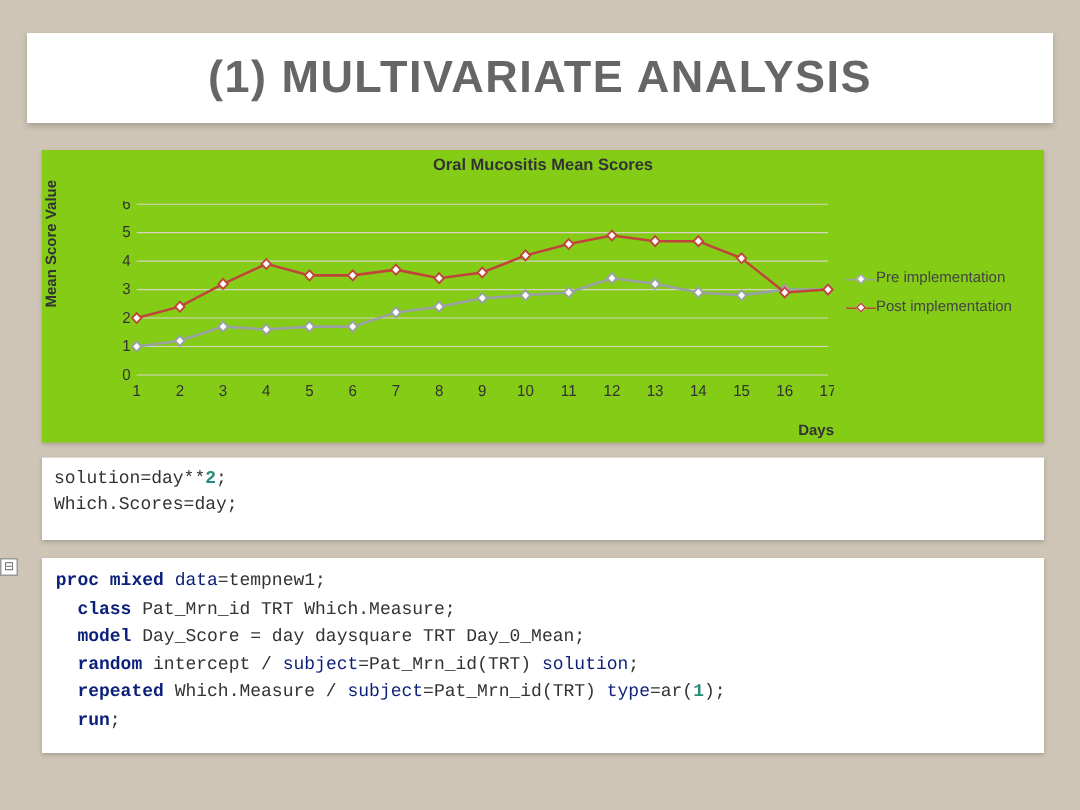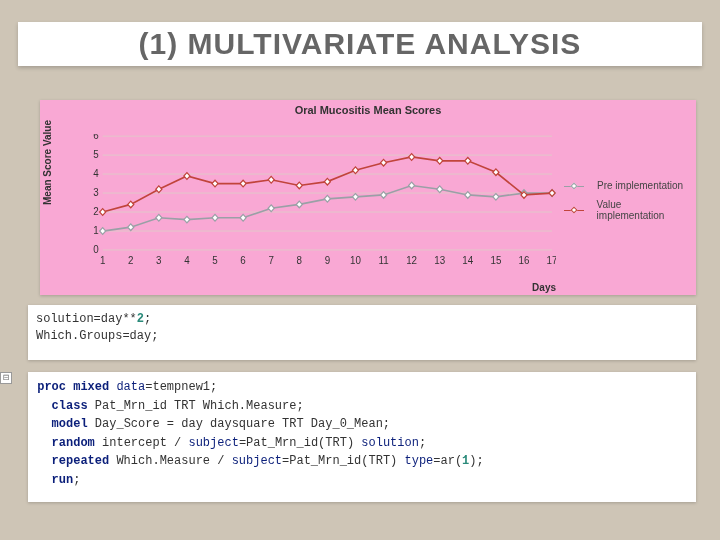--- a/index.html
+++ b/index.html
@@ -14,43 +14,42 @@
   .slide {
     width: 720px;
     height: 540px;
     position: relative;
   }
   .title-band {
     position: absolute;
     top: 22px;
     left: 18px;
     right: 18px;
-    height: 44px;
+    height: 60px;
     background: #fff;
     box-shadow: 0 2px 4px rgba(0,0,0,0.2);
     display: flex;
     align-items: center;
     justify-content: center;
   }
   .title-band h1 {
     margin: 0;
     font-size: 30px;
     font-weight: 700;
     letter-spacing: 1px;
     color: #666;
   }
   .chart-box {
     position: absolute;
     top: 100px;
     left: 28px;
     right: 24px;
     height: 195px;
-    background: #f9a8d4;
+    background: #84cc16;
     box-shadow: 0 1px 3px rgba(0,0,0,0.2);
-    margin-left: 12px;
   }
   .chart-title {
     text-align: center;
     font-size: 11px;
     font-weight: 700;
     color: #333;
     padding-top: 4px;
     line-height: 1.25;
   }
   .chart-body {
@@ -87,21 +86,21 @@
     position: absolute;
     right: 6px;
     top: 80px;
     width: 126px;
     font-size: 10px;
     color: #444;
   }
   .legend-item {
     display: flex;
     align-items: center;
-    gap: 13px;
+    gap: 0;
     margin-bottom: 8px;
   }
   .legend-swatch {
     width: 20px;
     height: 10px;
     position: relative;
   }
   .legend-swatch .line {
     position: absolute;
     top: 50%;
@@ -259,27 +258,27 @@
           <span class="line" style="border-color:#9aa0a6"></span>
           <span class="marker" style="border-color:#9aa0a6"></span>
         </span>
         <span>Pre implementation</span>
       </div>
       <div class="legend-item">
         <span class="legend-swatch">
           <span class="line" style="border-color:#c1443b"></span>
           <span class="marker" style="border-color:#c1443b"></span>
         </span>
-        <span>Value implementation</span>
+        <span>Post implementation</span>
       </div>
     </div>
   </div>
 
   <div class="code1"><span>solution=day**</span><span class="num">2</span><span>;</span>
-<span>Which.Groups=day;</span></div>
+<span>Which.Scores=day;</span></div>
 
   <div class="corner-toggle">⊟</div>
   <div class="code2"> <span class="kw">proc mixed </span><span class="opt">data</span><span>=tempnew1;</span>
    <span class="kw">class</span><span> Pat_Mrn_id TRT Which.Measure;</span>
    <span class="kw">model</span><span> Day_Score = day daysquare TRT Day_0_Mean;</span>
    <span class="kw">random</span><span> intercept / </span><span class="opt">subject</span><span>=Pat_Mrn_id(TRT) </span><span class="opt">solution</span><span>;</span>
    <span class="kw">repeated</span><span> Which.Measure / </span><span class="opt">subject</span><span>=Pat_Mrn_id(TRT) </span><span class="opt">type</span><span>=ar(</span><span class="num">1</span><span>);</span>
    <span class="kw">run</span><span>;</span></div>
 
 </div>

